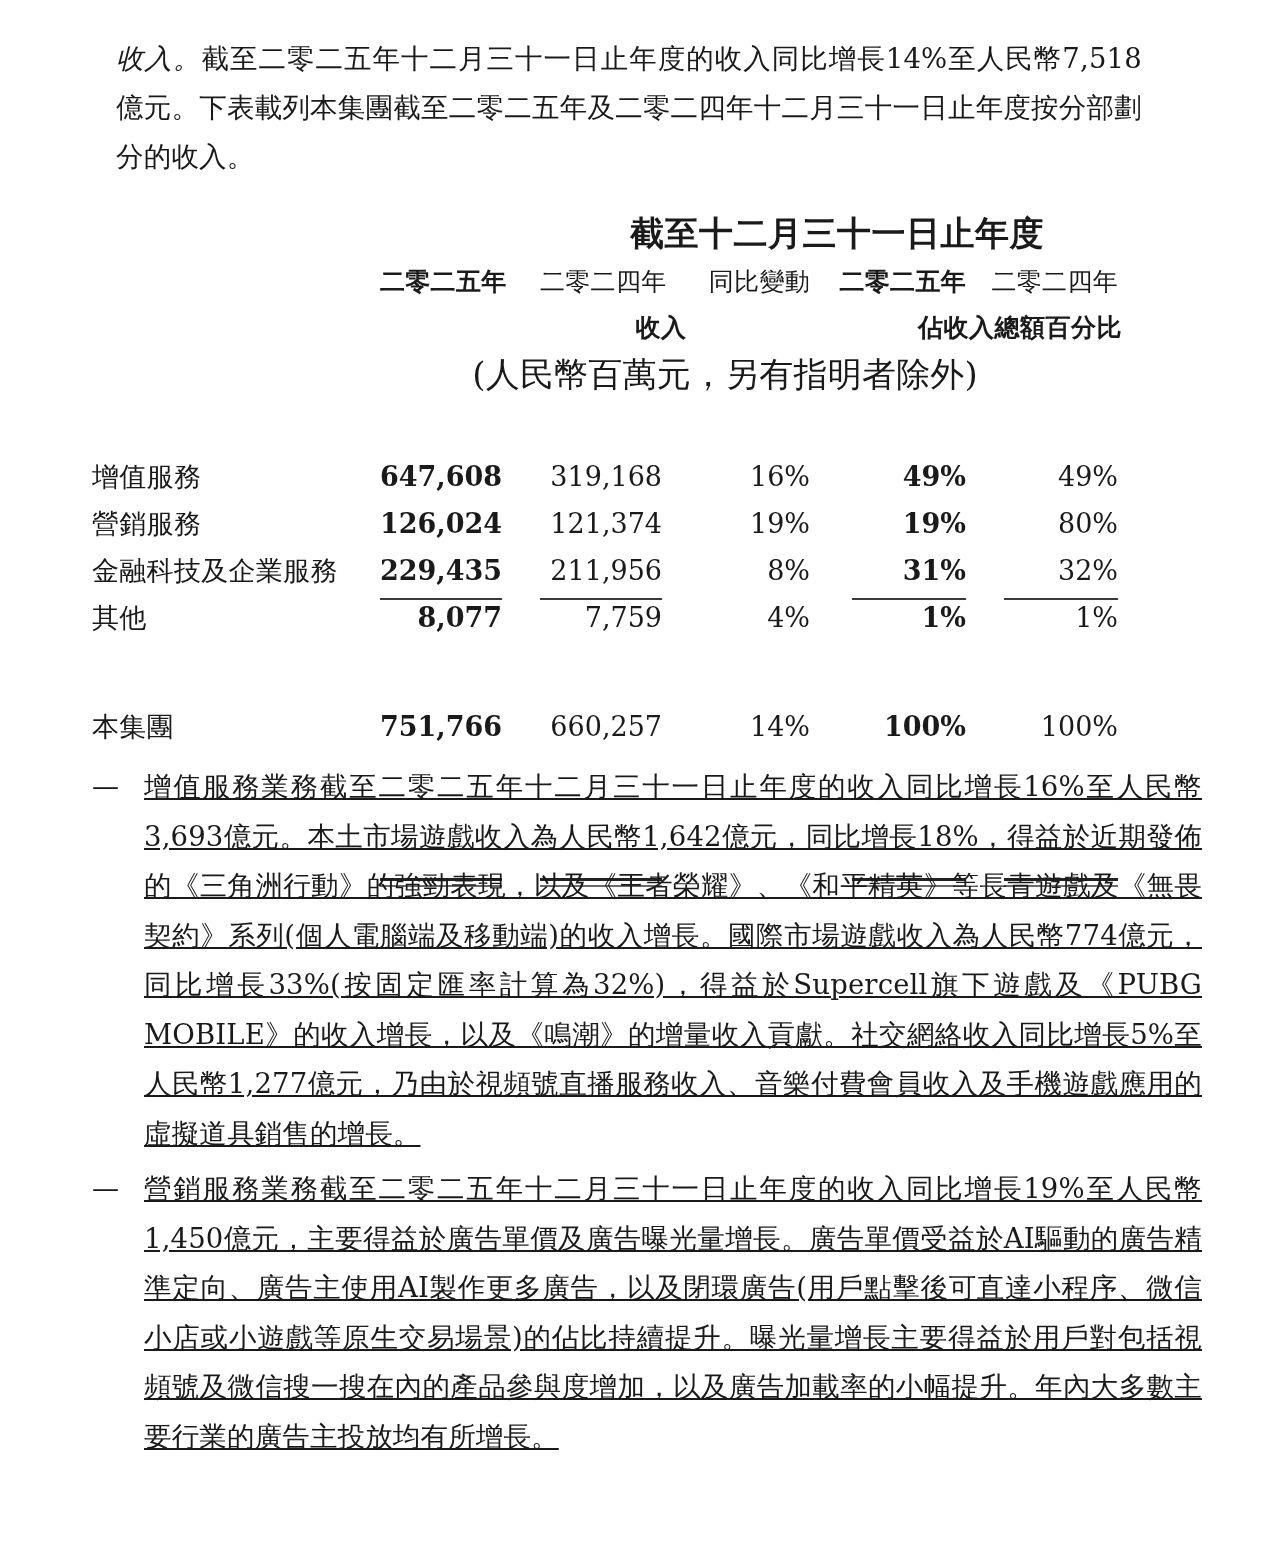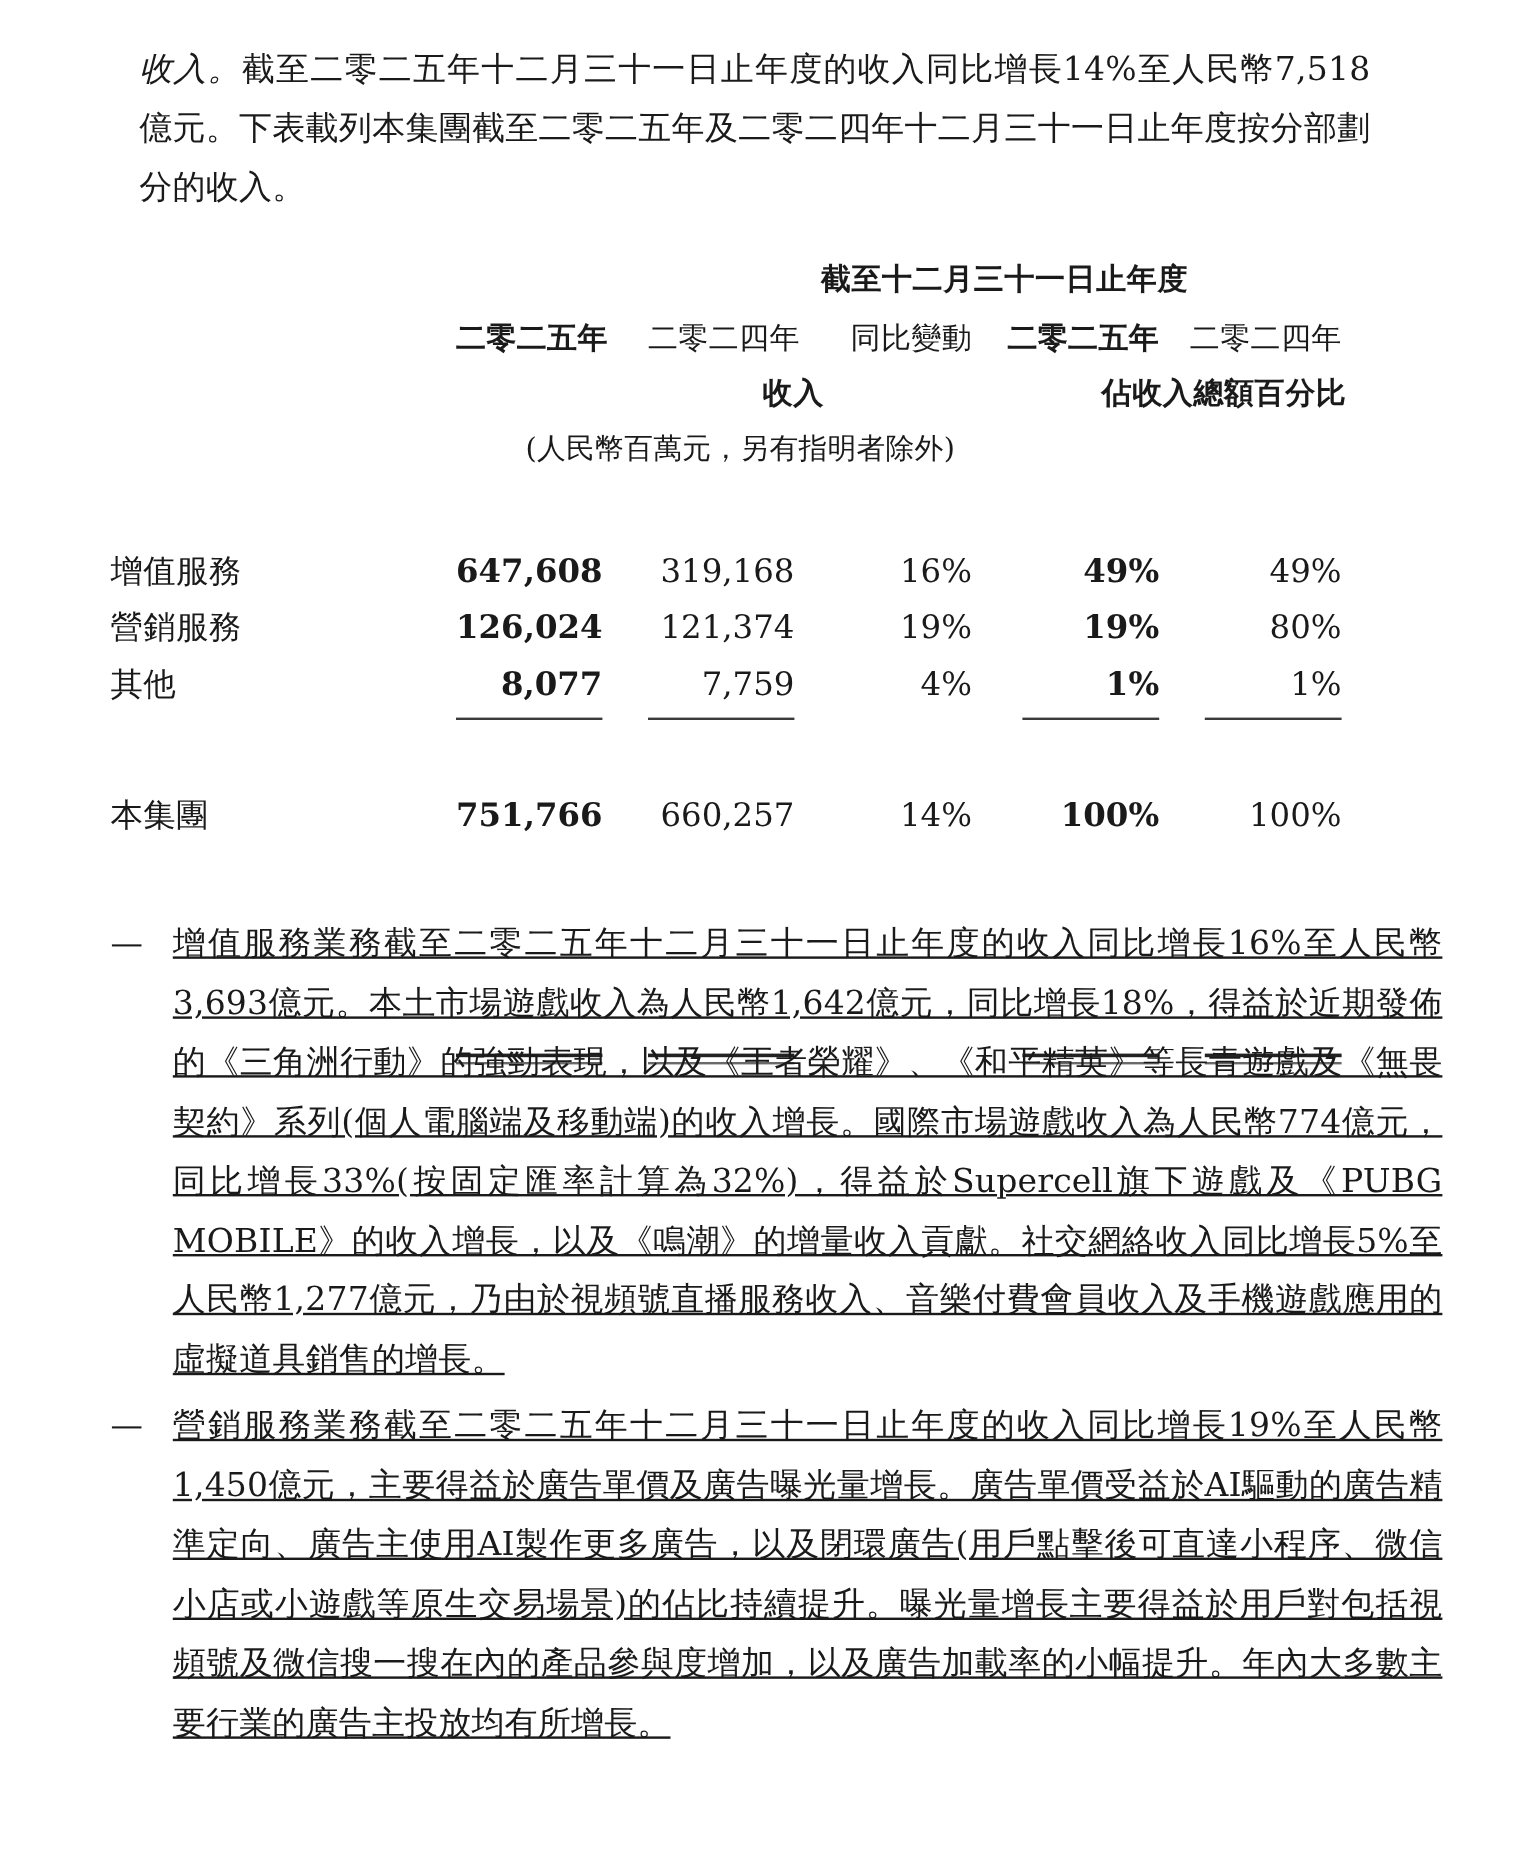--- a/index.html
+++ b/index.html
@@ -48,21 +48,21 @@
     top: 206px;
     width: 1030px;
   }
 
   .hdr-span {
     position: absolute;
     left: 478px;
     top: 10px;
     width: 534px;
     text-align: center;
-    font-size: 25px;
+    font-size: 34px;
     font-weight: bold;
     line-height: 34px;
     letter-spacing: 0.5px;
   }
 
   .hdr-row {
     position: absolute;
     left: 0;
     top: 58px;
     width: 1030px;
@@ -88,22 +88,22 @@
     white-space: nowrap;
   }
   .hdr-sub.rev     { left: 474px; width: 190px; text-align: center; }
   .hdr-sub.pct     { left: 742px; width: 288px; text-align: right; }
 
   .hdr-unit {
     position: absolute;
     top: 150px;
     left: 346px;
     width: 540px;
-    text-align: left;
-    font-size: 24px;
+    text-align: right;
+    font-size: 34px;
     line-height: 36px;
     letter-spacing: 0.2px;
     white-space: nowrap;
   }
 
   
   .body-rows {
     position: absolute;
     left: 0;
     top: 218px;
@@ -226,20 +226,28 @@
 
       <div class="t-row">
         <div class="t-label">營銷服務</div>
         <div class="t-val b c0">126,024</div>
         <div class="t-val c1">121,374</div>
         <div class="t-val c2">19%</div>
         <div class="t-val b c3">19%</div>
         <div class="t-val c4">80%</div>
       </div>
 
+      <div class="t-row">
+        <div class="t-label">金融科技及企業服務</div>
+        <div class="t-val b c0">229,435</div>
+        <div class="t-val c1">211,956</div>
+        <div class="t-val c2">8%</div>
+        <div class="t-val b c3">31%</div>
+        <div class="t-val c4">32%</div>
+      </div>
 
       <div class="t-row">
         <div class="t-label">其他</div>
         <div class="t-val b c0">8,077</div>
         <div class="t-val c1">7,759</div>
         <div class="t-val c2">4%</div>
         <div class="t-val b c3">1%</div>
         <div class="t-val c4">1%</div>
       </div>
 

